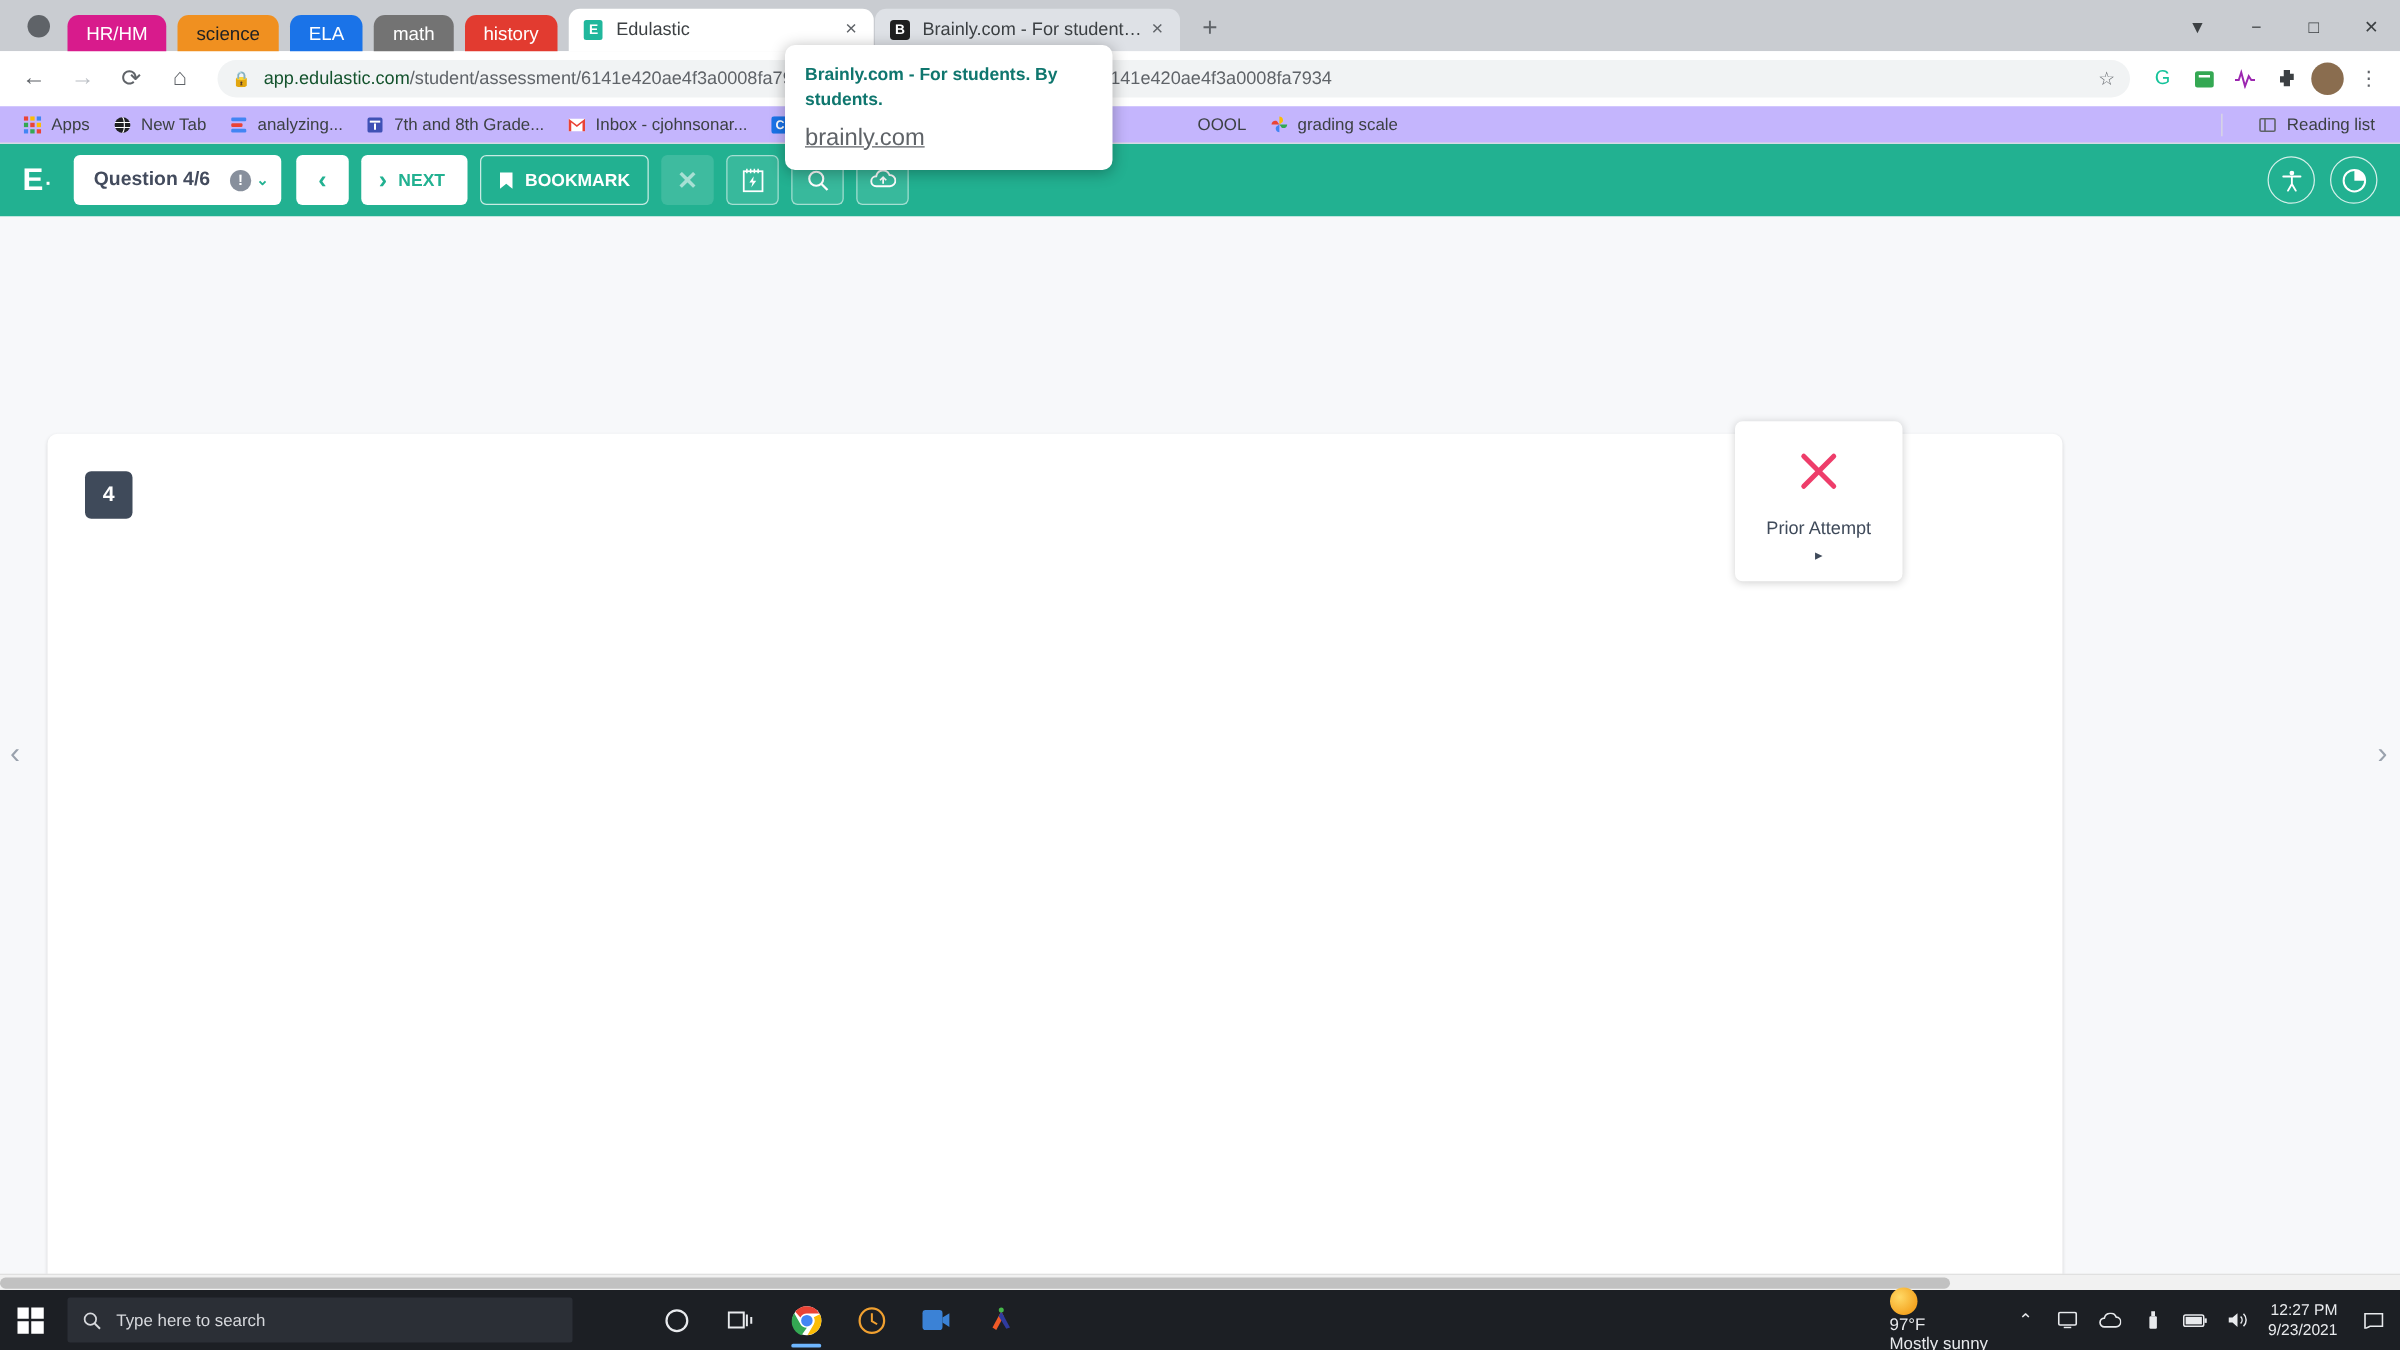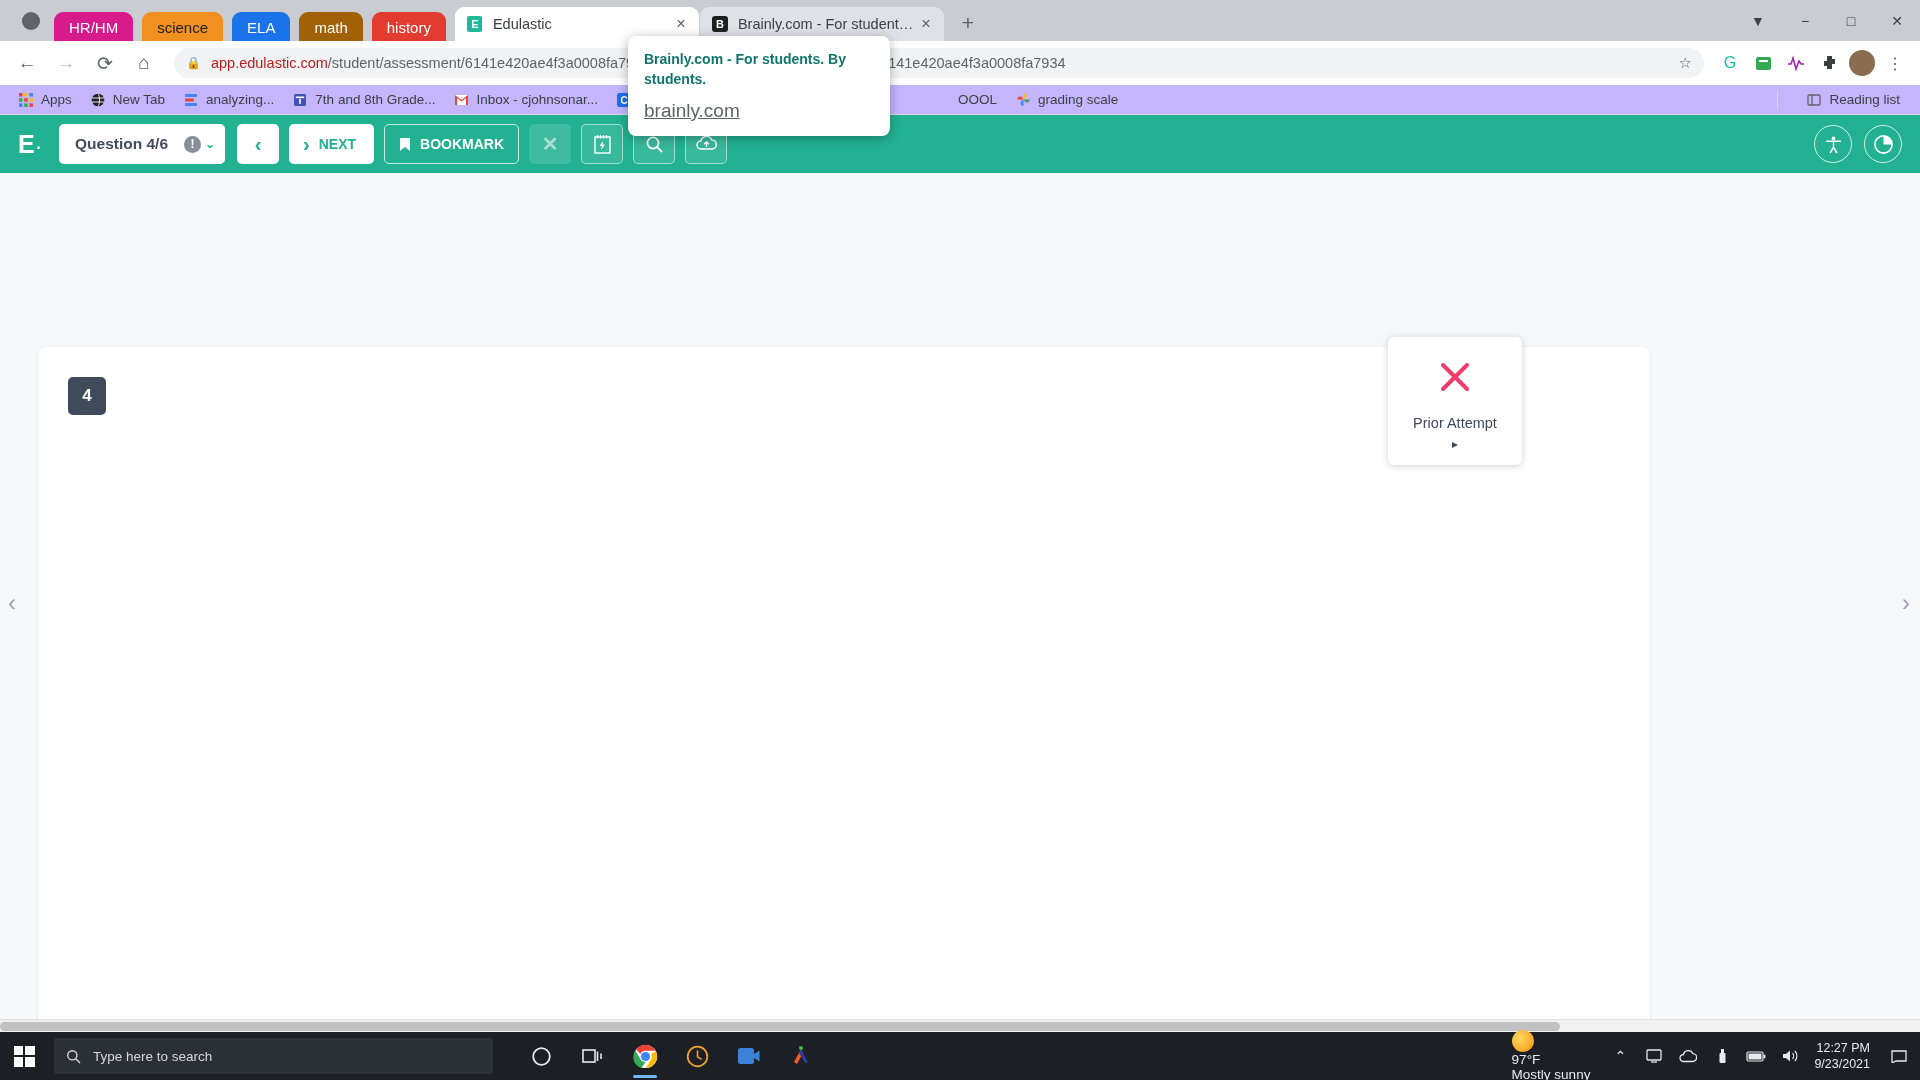--- a/index.html
+++ b/index.html
@@ -140,21 +140,21 @@
     display: flex; align-items: center;
     padding: 0 12px;
     margin: 0 8px;
     font-size: 14.5px;
     color: #202124;
     overflow: hidden;
     position: relative;
   }
   .omnibox .lock { margin-right: 10px; font-size: 12px; color: #5f6368; }
   .omnibox .url { white-space: nowrap; overflow: hidden; flex: 1 1 auto; }
-  .omnibox .url .host { color: #b91c1c; }
+  .omnibox .url .host { color: #14532d; }
   .omnibox .url .path { color: #5f6368; }
   .omnibox .star { margin-left: 10px; color: #5f6368; font-size: 15px; }
   .tb-icon {
     width: 30px; height: 30px;
     display: flex; align-items: center; justify-content: center;
     margin-left: 3px;
     font-size: 16px;
     color: #5f6368;
   }
   .avatar-circ {
@@ -411,21 +411,21 @@
     width: 48px; height: 48px;
     display: flex; align-items: center; justify-content: center;
   }
   .win-logo {
     width: 21px; height: 21px;
     display: grid; grid-template-columns: 1fr 1fr; grid-template-rows: 1fr 1fr;
     gap: 2px;
   }
   .win-logo i { background: #fff; display: block; }
   .tb-search {
-    width: 439px; height: 36px;
+    width: 404px; height: 36px;
     background: #2b2f36;
     border-radius: 2px;
     display: flex; align-items: center;
     padding: 0 12px;
     margin-left: 6px;
     font-size: 13.5px;
     color: #d7d9dd;
     gap: 12px;
   }
   .tb-apps {
@@ -491,21 +491,21 @@
 
     <div class="group-tab light-text" style="background:#d81b8c">
       <span>HR/HM</span>
     </div>
     <div class="group-tab dark-text" style="background:#f09020">
       <span>science</span>
     </div>
     <div class="group-tab light-text" style="background:#1a73e8">
       <span>ELA</span>
     </div>
-    <div class="group-tab light-text" style="background:#a16207">
+    <div class="group-tab light-text" style="background:#737373">
       <span>math</span>
     </div>
     <div class="group-tab light-text" style="background:#e23b30">
       <span>history</span>
     </div>
 
     <div class="tab active">
       <span class="favicon">
         <span class="fav-edulastic">E</span>
       </span>

